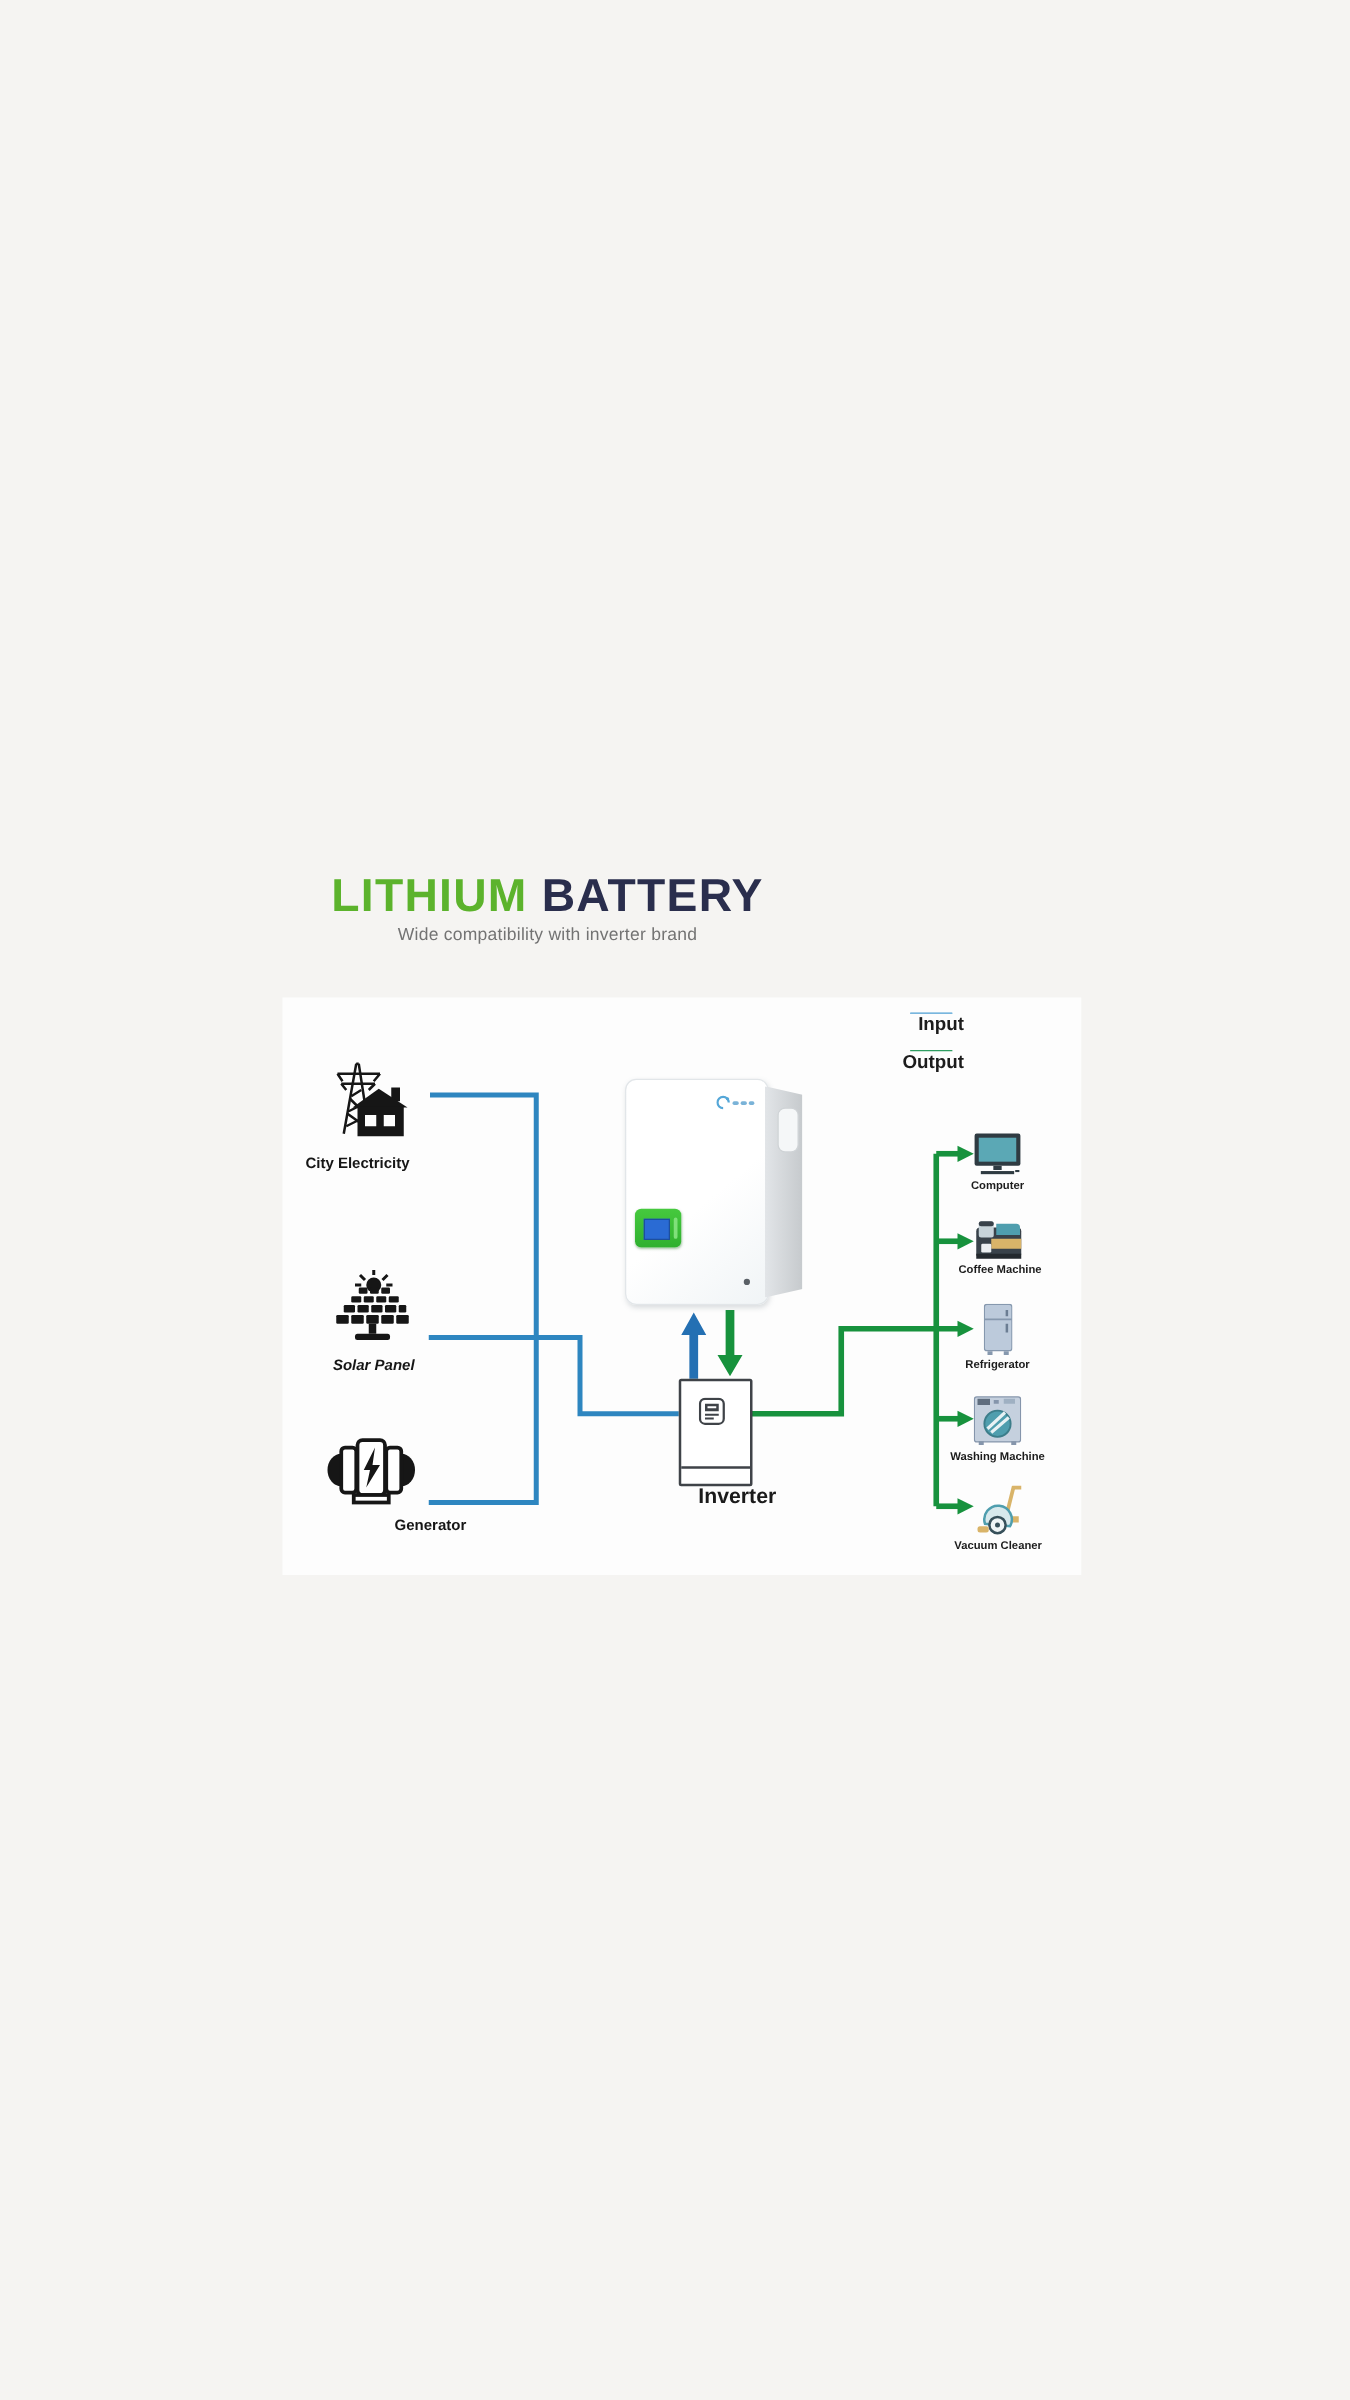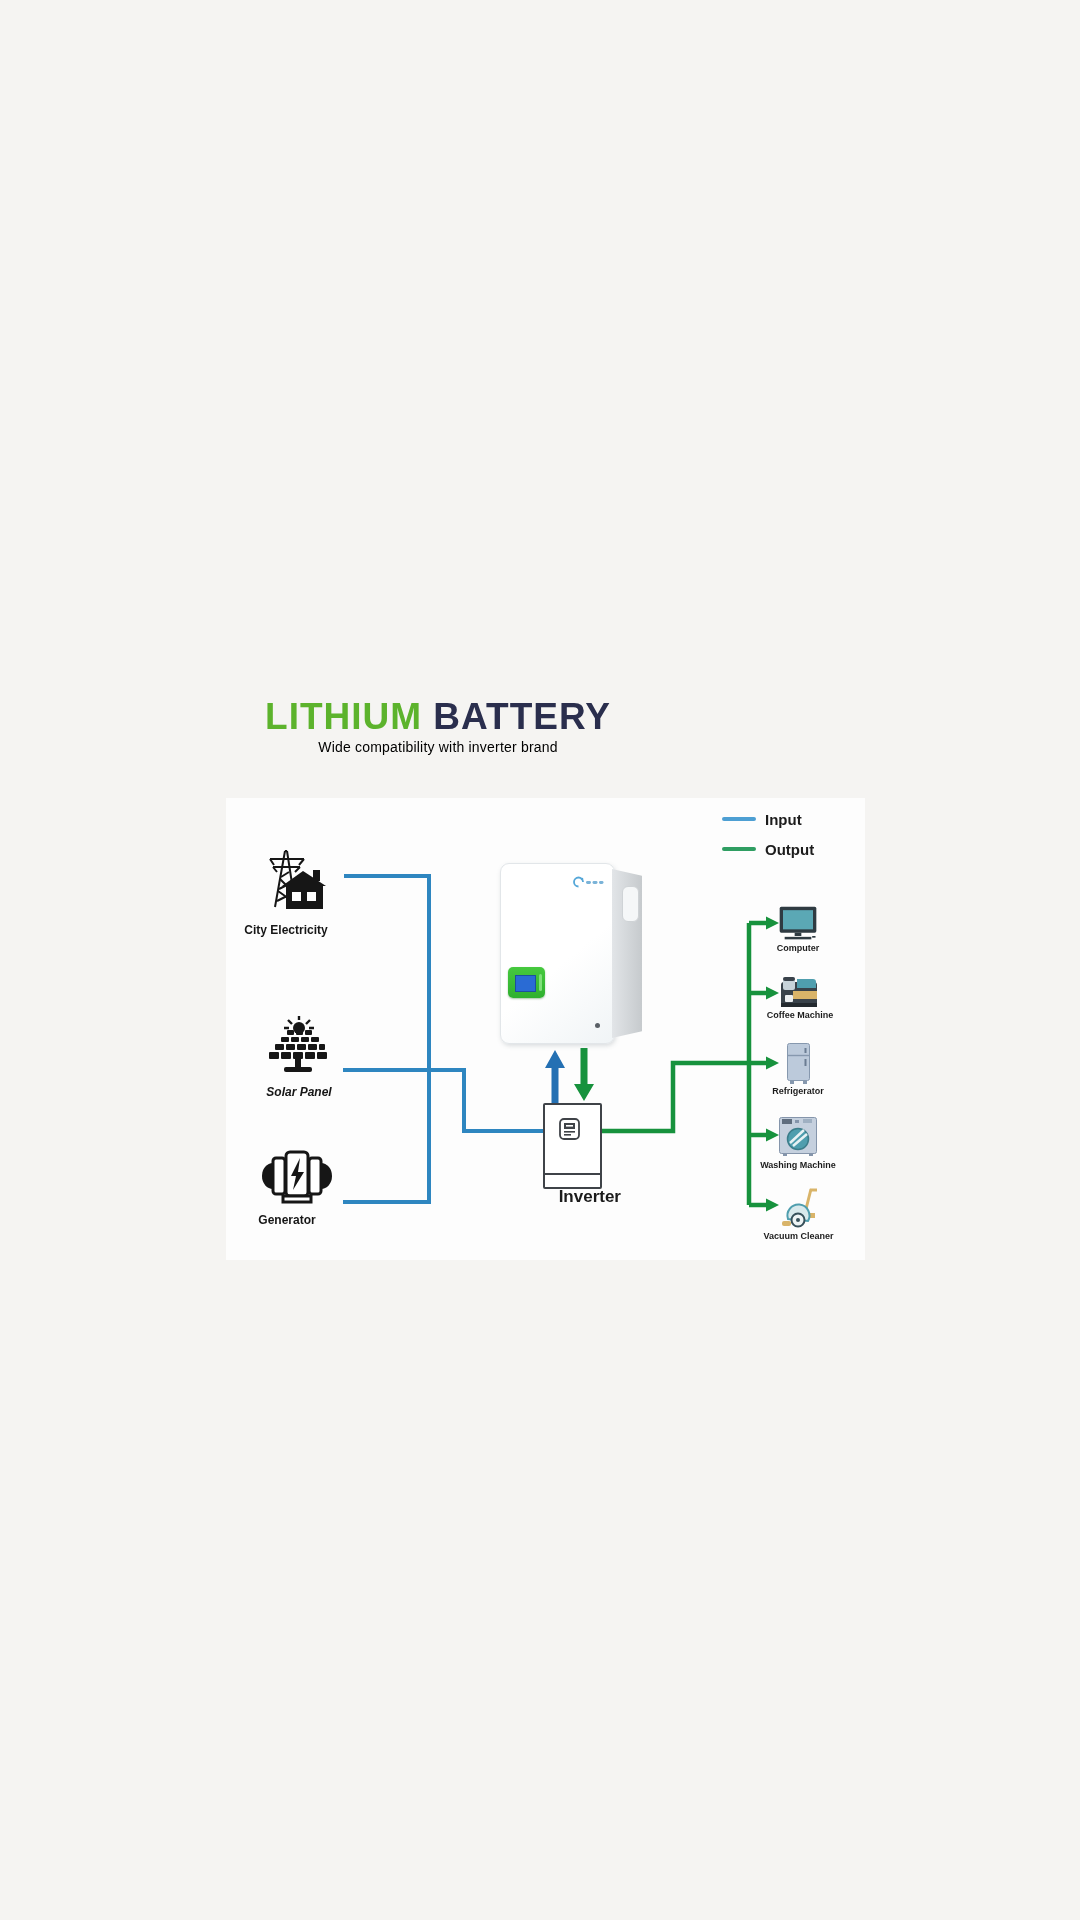--- a/index.html
+++ b/index.html
@@ -5,27 +5,27 @@
   html,body{margin:0;padding:0;background:#f5f4f2;}
   .canvas{position:relative;width:1080px;height:1920px;background:#f5f4f2;overflow:hidden;
           font-family:"Liberation Sans",sans-serif;margin:0 auto;}
   .abs{position:absolute;}
 
   
   .title-wrap{left:0;top:697px;width:876px;text-align:center;}
   .title{font-size:37px;font-weight:bold;letter-spacing:1px;line-height:40px;}
   .title .t-green{color:#5cb32c;}
   .title .t-navy{color:#2a2e4d;}
-  .subtitle{margin-top:2px;font-size:14px;color:#000000;letter-spacing:.2px;}
+  .subtitle{margin-top:2px;font-size:14px;color:#737373;letter-spacing:.2px;}
 
   
   .panel{left:226px;top:798px;width:639px;height:462px;background:#fdfdfd;}
 
   
-  .legend-row{height:18px;display:flex;align-items:center;}
+  .legend-row{height:18px;display:flex;align-items:flex-end;flex-direction:column;}
   .legend-swatch{width:34px;height:4px;border-radius:2px;margin-right:9px;}
   .legend-label{font-size:15px;font-weight:bold;color:#1c1c1c;}
 
   .src-label{font-size:12px;font-weight:bold;color:#161616;text-align:center;}
   .app-label{font-size:9px;font-weight:bold;color:#1c1c1c;text-align:center;}
 
   
   .bat-front{left:274px;top:65px;width:113px;height:179px;background:linear-gradient(140deg,#ffffff 55%,#f0f4f6);
              border:1px solid #e2e6e9;border-radius:9px;box-shadow:1px 2px 4px rgba(120,130,140,.25);}
   .bat-side{left:386px;top:71px;width:30px;height:169px;background:linear-gradient(90deg,#e2e5e8,#c6cacd);
@@ -144,21 +144,21 @@
       <path d="M12 18 a11 13 0 0 0 0 26 z" fill="#161616"></path>
       <path d="M60 18 a11 13 0 0 1 0 26 z" fill="#161616"></path>
       <g stroke="#161616" stroke-width="3" fill="#fff">
         <rect x="12" y="13" width="12" height="36" rx="3"></rect>
         <rect x="48" y="13" width="12" height="36" rx="3"></rect>
         <rect x="25" y="7" width="22" height="44" rx="4"></rect>
         <rect x="22" y="51" width="28" height="6"></rect>
       </g>
       <polygon points="39,13 30,31 35,31 32,45 43,27 37,27" fill="#161616"></polygon>
     </svg>
-    <div class="abs src-label" style="left:1px;top:415px;width:120px;">Generator</div>
+    <div class="abs src-label" style="left:27px;top:415px;width:120px;text-align:right;">Generator</div>
 
     <div class="abs bat-front"></div>
     <div class="abs bat-side"></div>
     <div class="abs bat-handle"></div>
     <svg class="abs" style="left:347px;top:78px;" width="34" height="13" viewBox="0 0 34 13">
       <path d="M10 6 a4.5 4.5 0 1 0 -4.5 4.5" stroke="#55a7d8" stroke-width="1.8" fill="none"></path>
       <circle cx="9" cy="3" r="1.3" fill="#55a7d8"></circle>
       <rect x="13" y="5" width="5" height="3" rx="1.4" fill="#7ab3d8"></rect>
       <rect x="19.5" y="5" width="5" height="3" rx="1.4" fill="#7ab3d8"></rect>
       <rect x="26" y="5" width="4.5" height="3" rx="1.4" fill="#7ab3d8"></rect>

